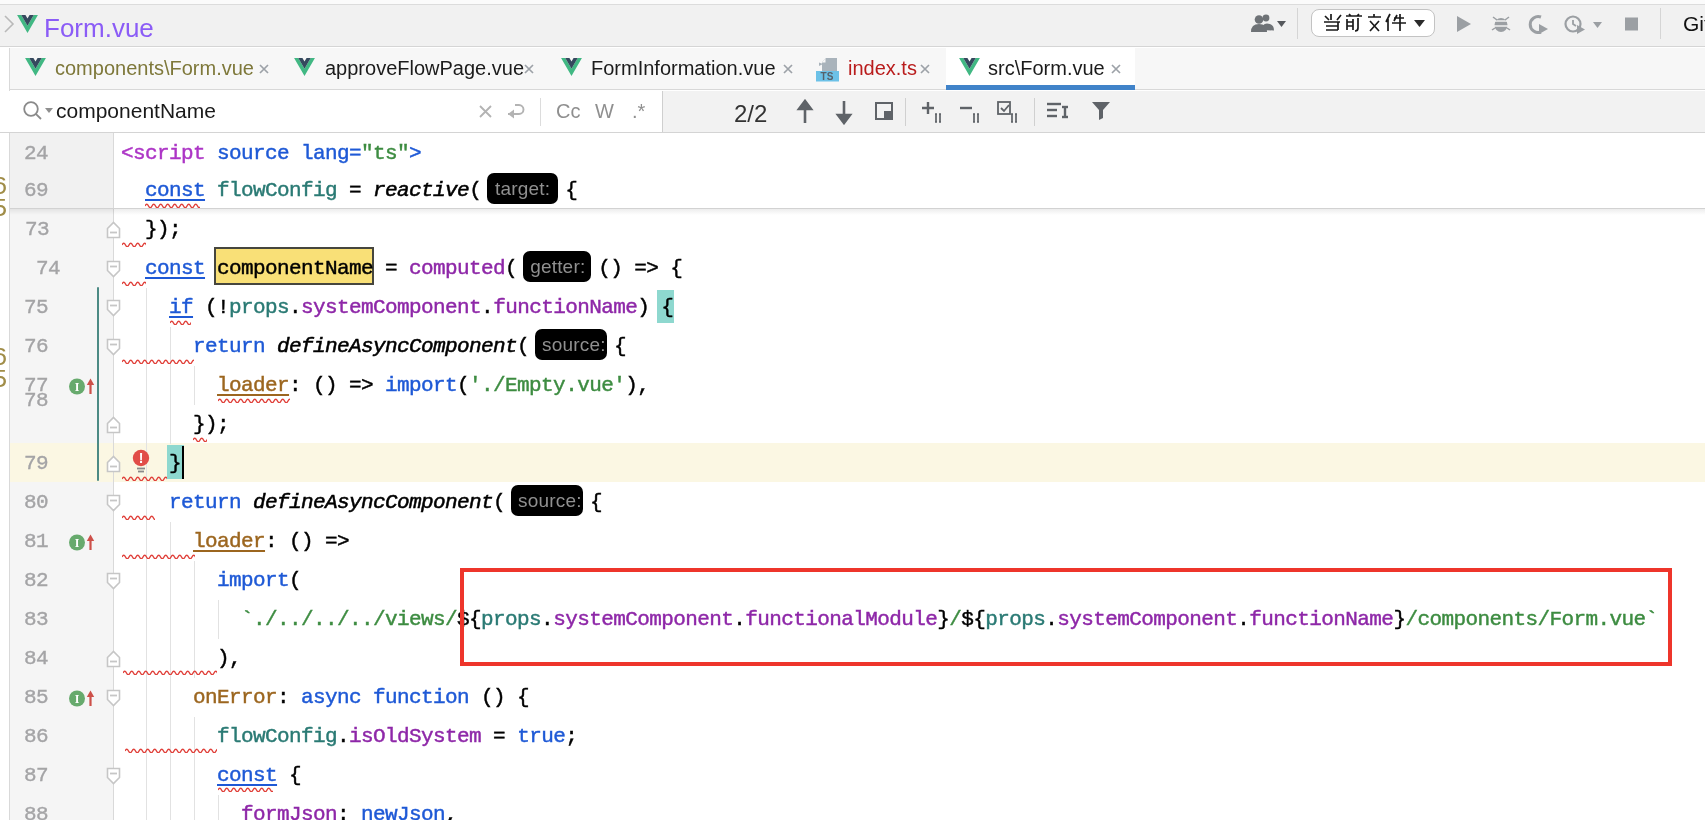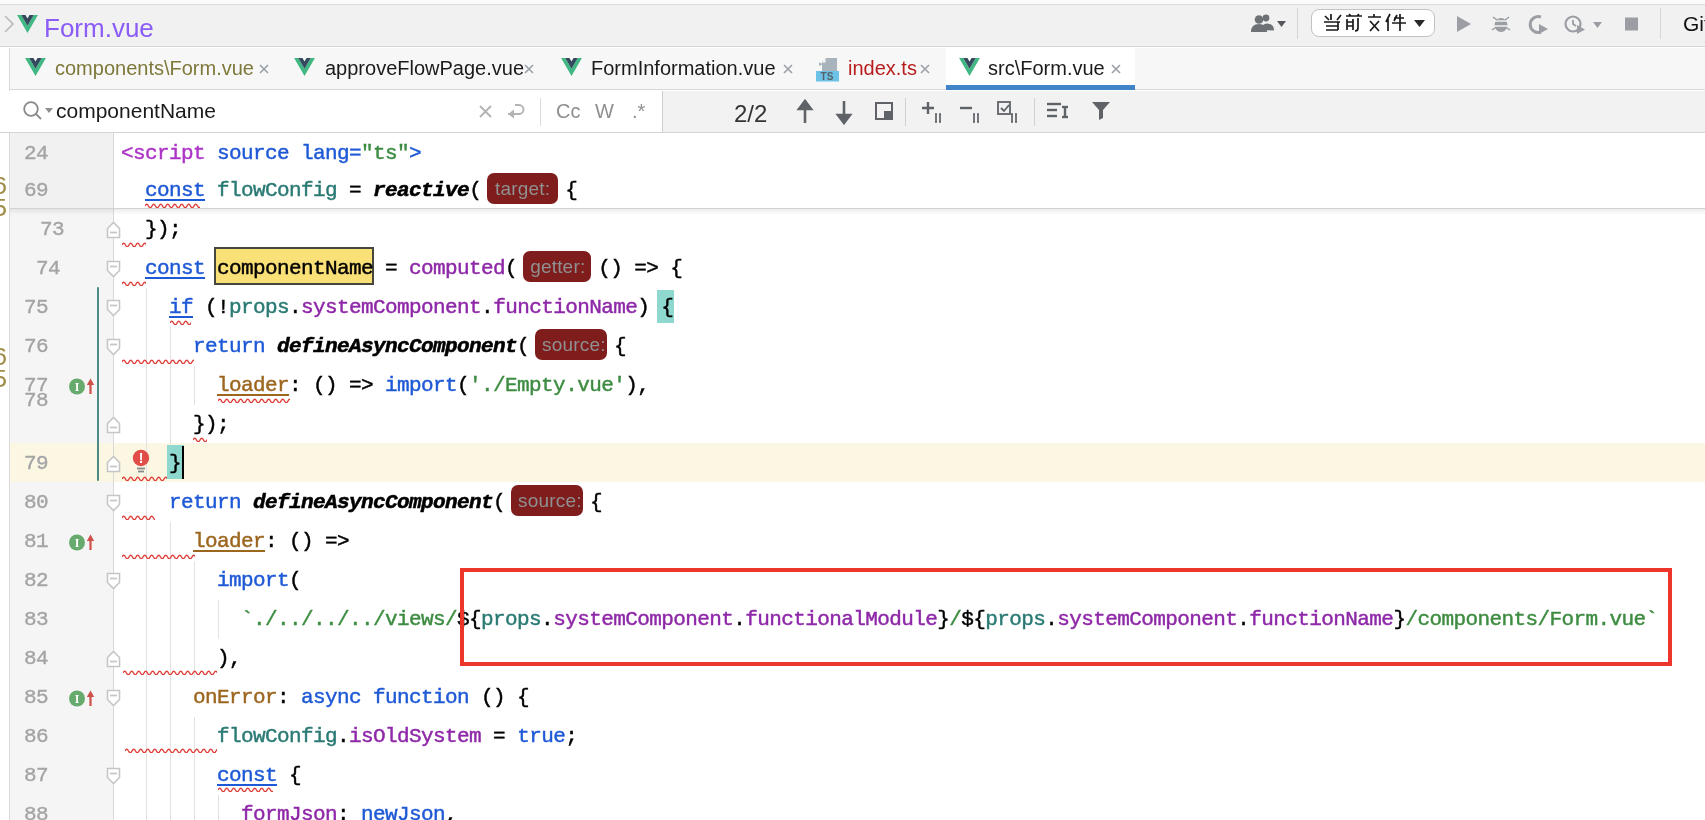--- a/index.html
+++ b/index.html
@@ -6,23 +6,23 @@
 .abs{position:absolute;}
 .mono{font-family:"Liberation Mono",monospace;font-size:21px;letter-spacing:-0.6px;line-height:39px;white-space:pre;
  -webkit-text-stroke:0.45px currentColor;}
 .row{position:absolute;left:121px;height:39px;color:#000;}
 .k{color:#1e59d6;}
 .t{color:#ad35c6;}
 .s{color:#3d8c41;}
 .v{color:#2a7a74;}
 .f{color:#8e27a8;}
 .p{color:#9c661f;}
-.i{font-style:italic;font-weight:700;-webkit-text-stroke:0.55px currentColor;}
+.i{font-style:italic;font-weight:400;-webkit-text-stroke:0.55px currentColor;}
 .u{text-decoration:underline;text-underline-offset:3px;text-decoration-thickness:1.5px;}
-.inlay{display:inline-block;vertical-align:middle;margin-top:-4px;margin-left:6px;margin-right:7px;background:#7f1d1d;color:#909090;
+.inlay{display:inline-block;vertical-align:middle;margin-top:-4px;margin-left:6px;margin-right:7px;background:#000000;color:#909090;
  border-radius:7px;font-family:"Liberation Sans",sans-serif;font-size:19px;
  padding:0 7px;-webkit-text-stroke:0;letter-spacing:0.2px;height:31px;line-height:31px;}
 .num{position:absolute;width:48px;text-align:right;color:#a4a4a6;font-family:"Liberation Mono",monospace;
  font-size:21px;letter-spacing:-0.6px;line-height:39px;-webkit-text-stroke:0.35px #a4a4a6;}
 .guide{position:absolute;width:1px;background:#e2e2e2;}
 .wavy{position:absolute;height:6px;overflow:hidden;}
 .wavy svg{display:block;}
 .tabtxt{font-size:20px;color:#b91c1c;}
 .icongray{color:#6f7377;}
 </style></head>
@@ -56,21 +56,21 @@
 <div class="row mono" style="top:483.0px;">    <span class="k">return</span> <span class="i">defineAsyncComponent</span>(<span class="inlay" style="width:72px;text-align:center;">source:</span>{</div>
 <div class="row mono" style="top:522.0px;">      <span class="p u">loader</span>: () =&gt;</div>
 <div class="row mono" style="top:561.0px;">        <span class="k">import</span>(</div>
 <div class="row mono" style="top:600.0px;">          <span class="s">`./../../../views/</span>${<span class="v">props</span>.<span class="f">systemComponent</span>.<span class="f">functionalModule</span>}<span class="s">/</span>${<span class="v">props</span>.<span class="f">systemComponent</span>.<span class="f">functionName</span>}<span class="s">/components/Form.vue`</span></div>
 <div class="row mono" style="top:639.0px;">        ),</div>
 <div class="row mono" style="top:678.0px;">      <span class="p">onError</span>: <span class="k">async</span> <span class="k">function</span> () {</div>
 <div class="row mono" style="top:717.0px;">        <span class="v">flowConfig</span>.<span class="f">isOldSystem</span> = <span class="k">true</span>;</div>
 <div class="row mono" style="top:756.0px;">        <span class="k u">const</span> {</div>
 <div class="row mono" style="top:795.0px;">          <span class="f">formJson</span>: <span class="k">newJson</span>,</div>
 <div class="abs" style="left:181.5px;top:446px;width:2.5px;height:33px;background:#000;"></div>
-<div class="num" style="left:16px;top:210.0px;">73</div>
+<div class="num" style="left:1px;top:210.0px;">73</div>
 <div class="num" style="left:12px;top:249.0px;">74</div>
 <div class="num" style="left:0;top:288.0px;">75</div>
 <div class="num" style="left:0;top:327.0px;">76</div>
 <div class="num" style="left:0;top:366.0px;">77</div>
 <div class="num" style="left:0;top:381px;">78</div>
 <div class="num" style="left:0;top:444.0px;">79</div>
 <div class="num" style="left:0;top:483.0px;">80</div>
 <div class="num" style="left:0;top:522.0px;">81</div>
 <div class="num" style="left:0;top:561.0px;">82</div>
 <div class="num" style="left:0;top:600.0px;">83</div>

